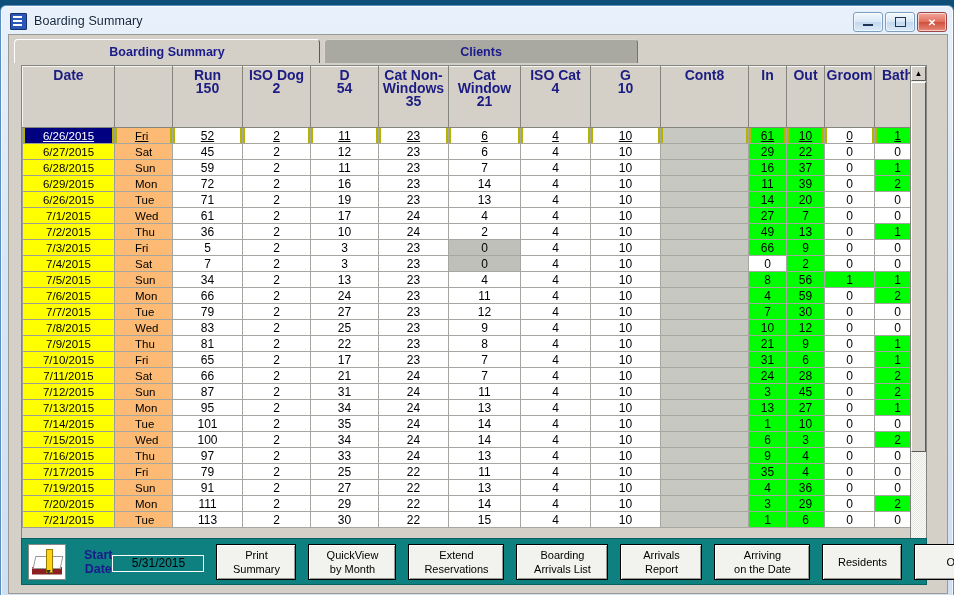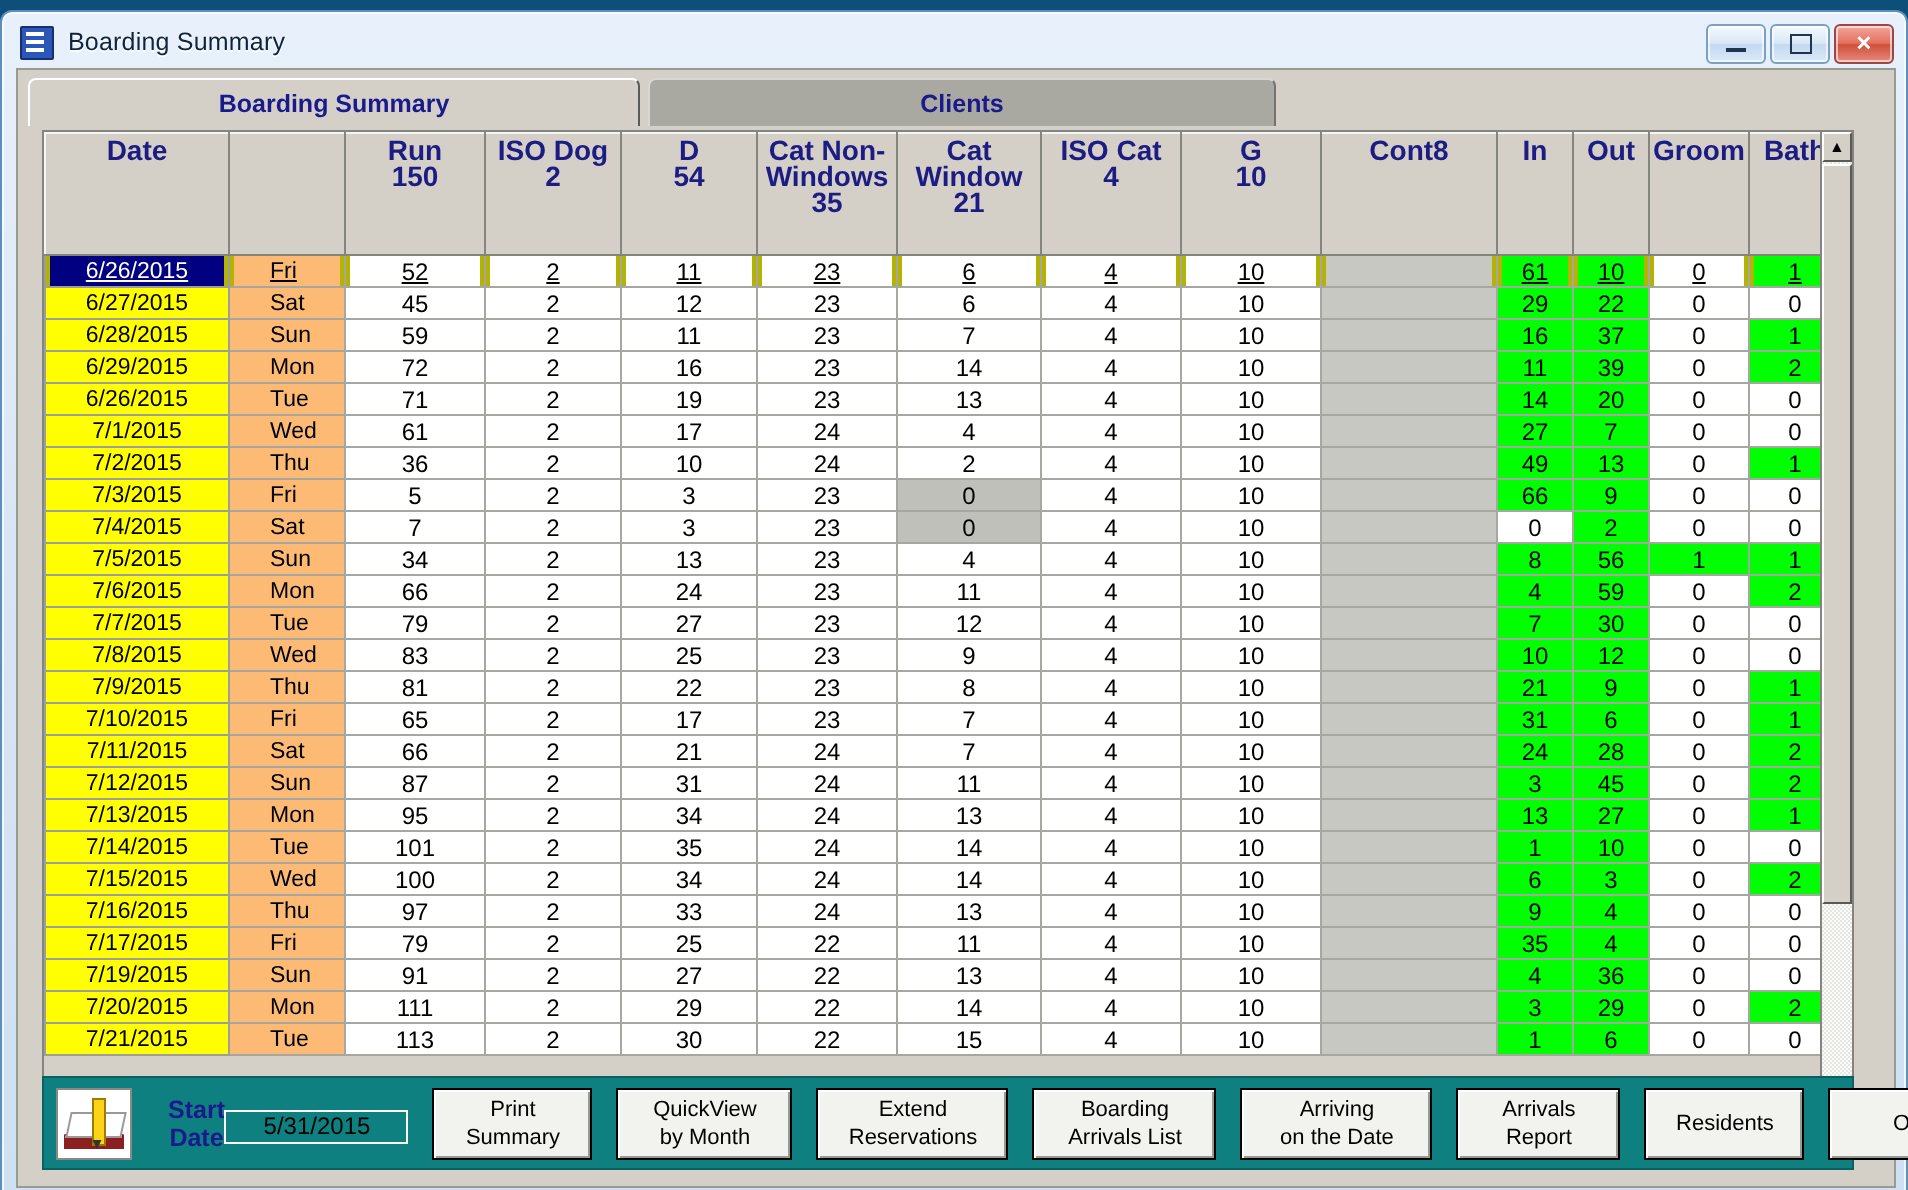--- a/index.html
+++ b/index.html
@@ -688,25 +688,25 @@
           </div>
           <div class="bbtn" style="width: 88px;">
             <span>QuickView<br>by Month</span>
           </div>
           <div class="bbtn" style="width: 96px;">
             <span>Extend<br>Reservations</span>
           </div>
           <div class="bbtn" style="width: 92px;">
             <span>Boarding<br>Arrivals List</span>
           </div>
+          <div class="bbtn" style="width: 82px;">
+            <span>Arrivals<br>Report</span>
+          </div>
           <div class="bbtn" style="width: 96px;">
             <span>Arriving<br>on the Date</span>
-          </div>
-          <div class="bbtn" style="width: 82px;">
-            <span>Arrivals<br>Report</span>
           </div>
           <div class="bbtn" style="width: 80px;">
             <span>Residents</span>
           </div>
           <div class="bbtn" style="width: 80px;">
             <span>OK</span>
           </div>
         </div>
     </div>
 

